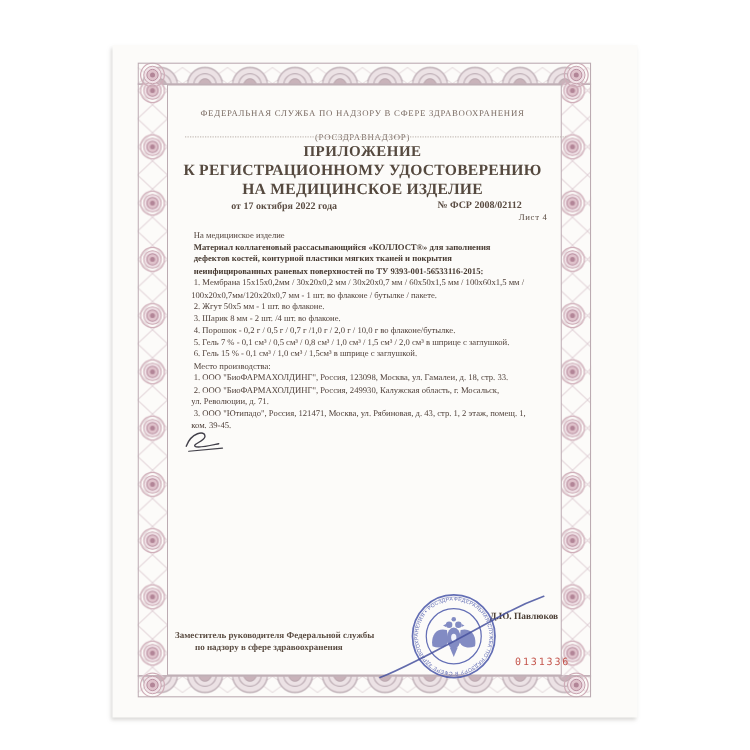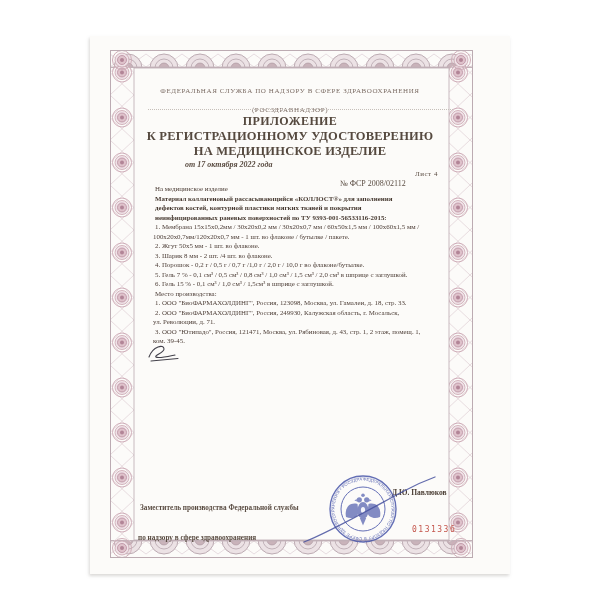--- a/index.html
+++ b/index.html
@@ -7,27 +7,27 @@
   .page{position:absolute;left:90px;top:36px;width:420px;height:538px;background:#fcfbf9;
         box-shadow:-1px 2px 3px rgba(150,145,140,.35);}
   .abs{position:absolute;}
   .ctr{text-align:center;}
   .agency{left:5px;top:51px;width:390px;font-size:7px;letter-spacing:.6px;color:#7b6c64;}
   .agency2{left:5px;top:70px;width:390px;font-size:7px;letter-spacing:.6px;color:#7b6c64;}
   .sep{left:58px;top:73px;width:305px;border-top:1px dotted #c6bfb9;height:0;}
   .title1{left:5px;top:78px;width:390px;font-size:12px;font-weight:bold;color:#55493f;letter-spacing:.4px;}
   .title2{left:5px;top:93px;width:390px;font-size:12.5px;font-weight:bold;color:#55493f;letter-spacing:.2px;}
   .title3{left:5px;top:108px;width:390px;font-size:12.5px;font-weight:bold;color:#55493f;letter-spacing:.2px;}
-  .dateline{left:95px;top:124px;font-size:8px;font-weight:bold;color:#5a4c42;font-style:italic;}
-  .numline{left:250px;top:123px;font-size:8px;font-weight:normal;color:#5a4c42;margin-top:20px;}
+  .dateline{left:95px;top:124px;font-size:8px;font-weight:bold;color:#5a4c42;}
+  .numline{left:260px;top:123px;font-size:8px;font-weight:bold;color:#5a4c42;}
   .sheet{left:325px;top:134px;font-size:7px;color:#5a4c42;letter-spacing:.5px;}
   .body-line{left:65px;width:300px;font-size:6.9px;color:#4d3e37;white-space:nowrap;}
   .b{font-weight:bold;color:#473a31;}
   .sig1{left:50px;top:468px;width:220px;font-size:7.2px;font-weight:bold;color:#5a4c42;}
-  .sig2{left:48px;top:478px;width:220px;font-size:7.2px;font-weight:bold;color:#5a4c42;margin-top:20px;}
+  .sig2{left:66px;top:478px;width:220px;font-size:7.2px;font-weight:bold;color:#5a4c42;}
   .signer{left:302px;top:452px;font-size:7.5px;font-weight:bold;color:#4d4037;}
   .serial{left:322px;top:489px;font-size:8px;font-family:"DejaVu Sans Mono",monospace;
           color:#c4554c;letter-spacing:1.5px;}
   svg{display:block;}
 </style>
 </head>
 <body>
 
 <div class="canvas">
   <div class="page">
@@ -92,21 +92,21 @@
     <div class="abs body-line" style="top:272.5px">2. ООО "БиоФАРМАХОЛДИНГ", Россия, 249930, Калужская область, г. Мосальск,</div>
     <div class="abs body-line" style="top:282px;left:63px">ул. Революции, д. 71.</div>
     <div class="abs body-line" style="top:291.5px">3. ООО "Ютипадо", Россия, 121471, Москва, ул. Рябиновая, д. 43, стр. 1, 2 этаж, помещ. 1,</div>
     <div class="abs body-line" style="top:301px;left:63px">ком. 39-45.</div>
 
     <svg class="abs" style="left:55px;top:306px;" width="45" height="24" viewBox="0 0 45 24">
       <path d="M4,15 C8,4 19,2 19,7 C19,11 9,13 11,15 C13,17 25,14 30,13" fill="none" stroke="#42404a" stroke-width="1.1" stroke-linecap="round"></path>
       <path d="M6,19 L33,16.5" fill="none" stroke="#42404a" stroke-width="1" stroke-linecap="round"></path>
     </svg>
 
-    <div class="abs sig1">Заместитель производства Федеральной службы</div>
+    <div class="abs sig1">Заместитель руководителя Федеральной службы</div>
     <div class="abs sig2">по надзору в сфере здравоохранения</div>
     <div class="abs signer">Д.Ю. Павлюков</div>
     <div class="abs serial">0131336</div>
 
     <svg class="abs" style="left:237px;top:437px;opacity:.85;" width="72" height="72" viewBox="0 0 72 72">
       <defs>
         <path id="ringpath" d="M 36,7.5 a 28.5,28.5 0 1 1 -0.02,0"></path>
       </defs>
       <circle cx="36" cy="36" r="33" fill="none" stroke="#4a57aa" stroke-width="1.4"></circle>
       <circle cx="36" cy="36" r="31.4" fill="none" stroke="#4a57aa" stroke-width="0.5" opacity="0.6"></circle>

